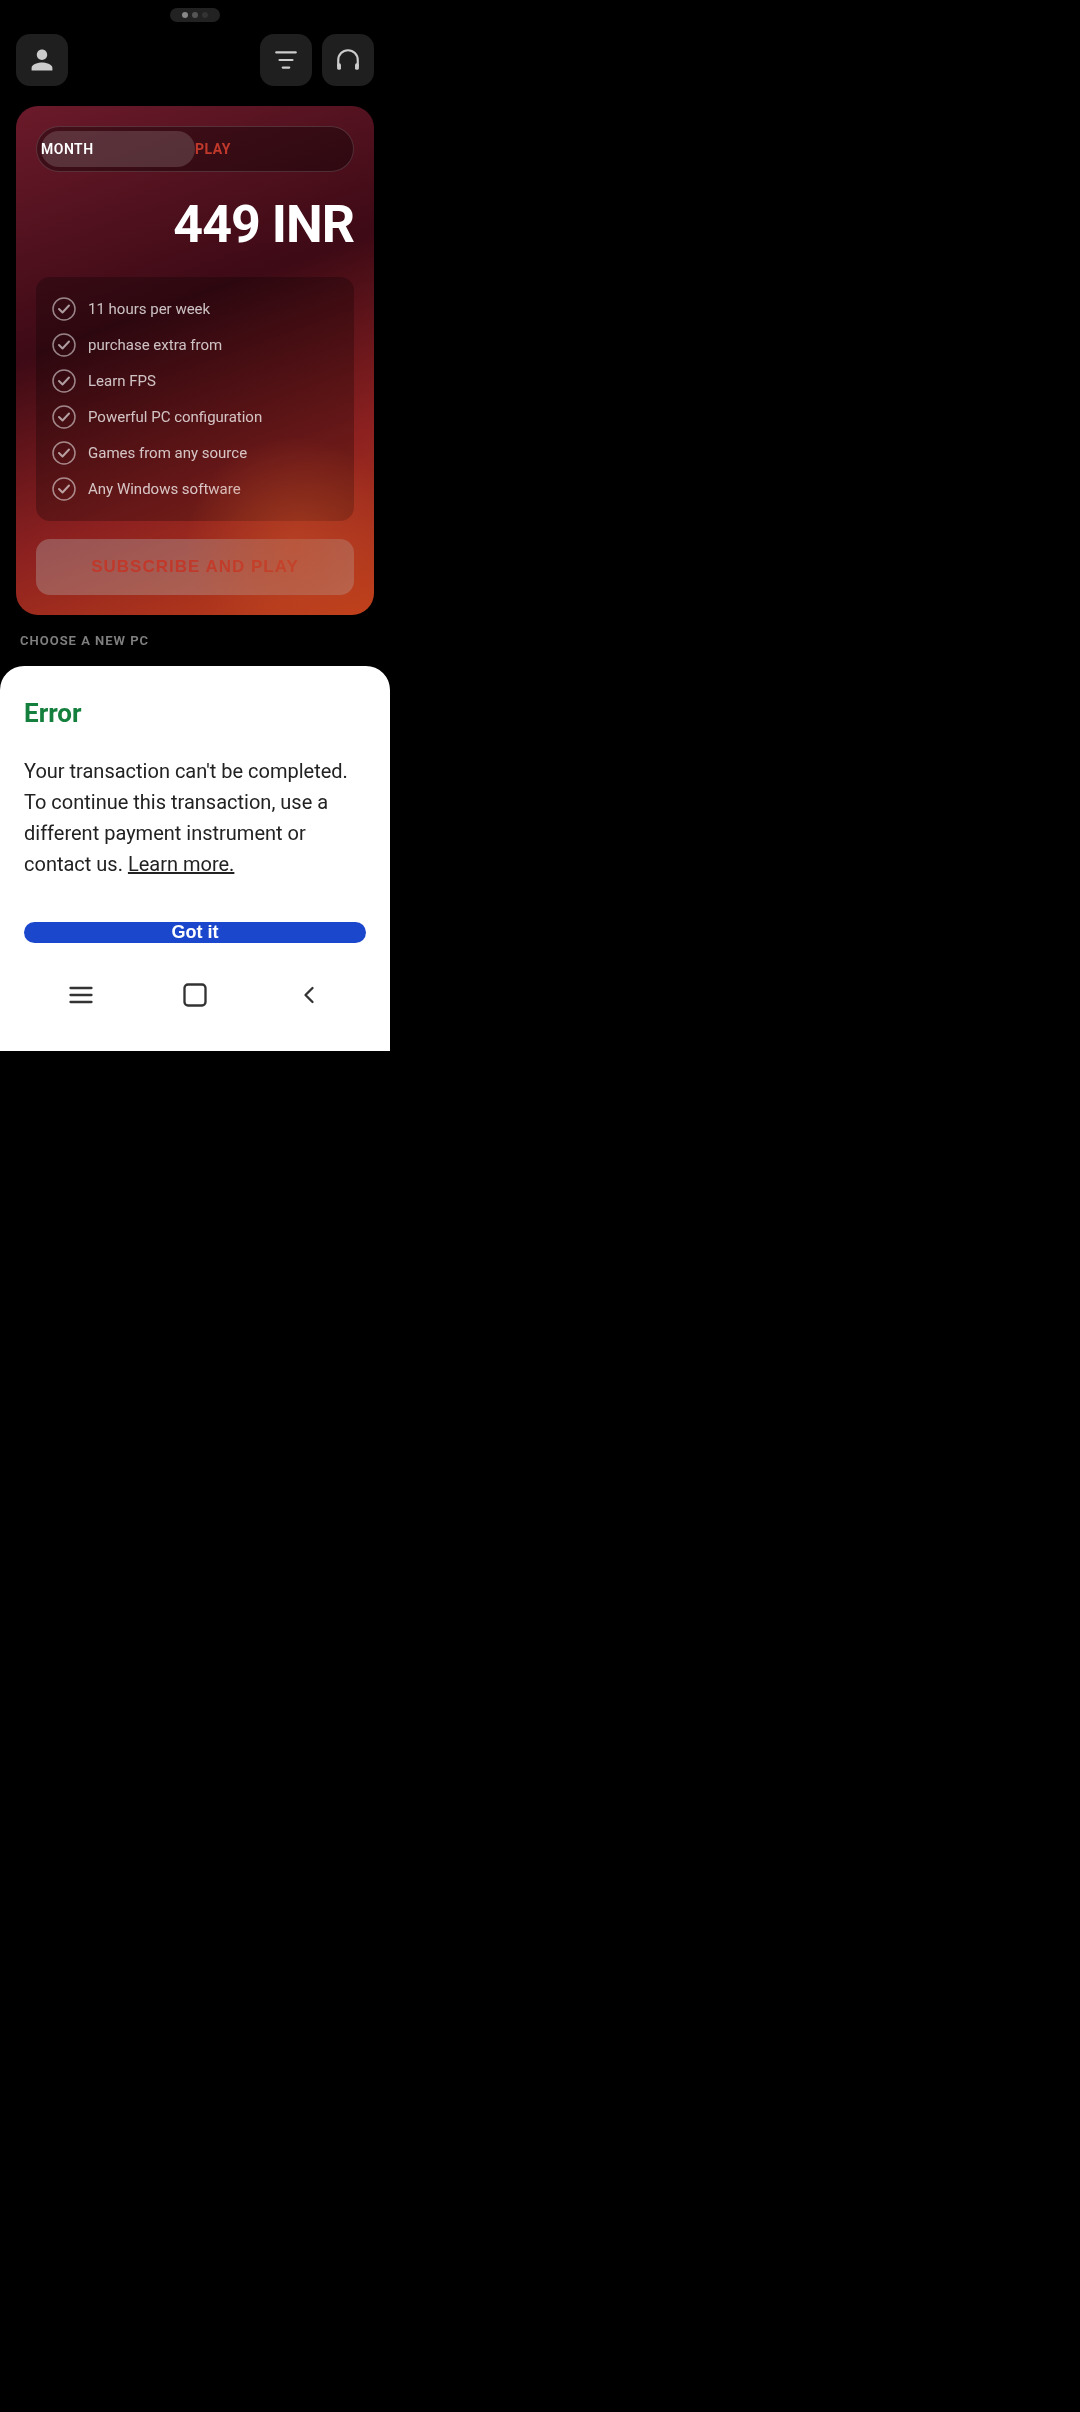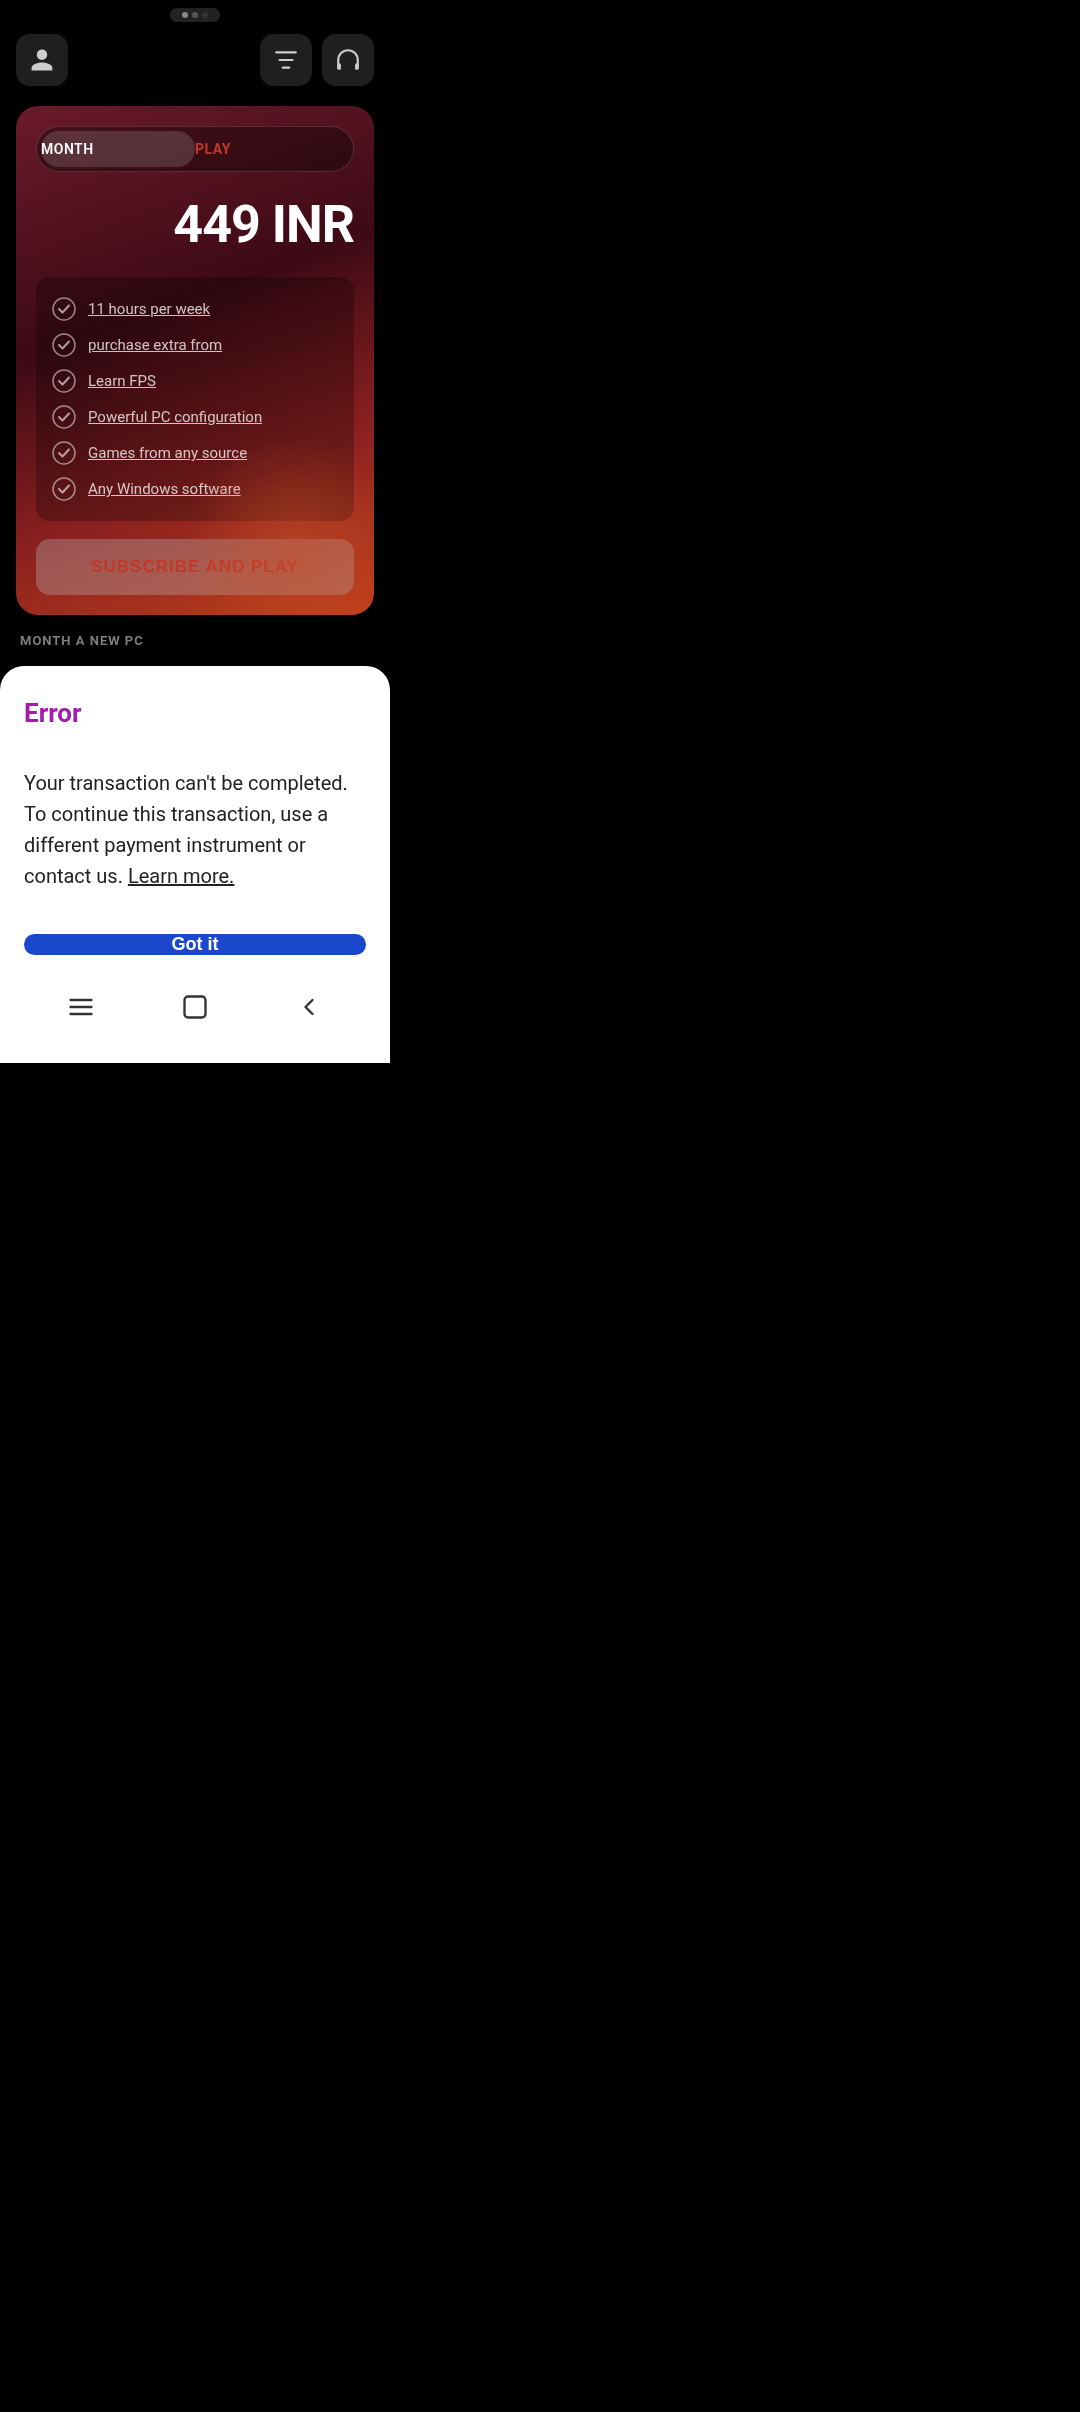--- a/index.html
+++ b/index.html
@@ -156,21 +156,20 @@
     }
 
     .check-icon svg {
       width: 24px;
       height: 24px;
     }
 
     .feature-text {
       color: rgba(255,255,255,0.75);
       font-size: 15px;
-      text-decoration: underline;
     }
 
     
     .subscribe-btn {
       width: 100%;
       background: rgba(180,180,180,0.35);
       border: none;
       border-radius: 14px;
       padding: 18px;
       font-size: 17px;
@@ -195,22 +194,22 @@
     .error-sheet {
       background: #fff;
       border-radius: 24px 24px 0 0;
       padding: 32px 24px 24px;
       margin-top: 8px;
     }
 
     .error-title {
       font-size: 26px;
       font-weight: 700;
-      color: #a21caf;
-      margin-bottom: 40px;
+      color: #15803d;
+      margin-bottom: 28px;
     }
 
     .error-message {
       font-size: 20px;
       color: #222;
       line-height: 1.55;
       margin-bottom: 42px;
     }
 
     .error-message a {
@@ -354,21 +353,21 @@
           </svg>
       </div>
       <span class="feature-text">Any Windows software</span>
     </div>
   </div>
 
   
   <button class="subscribe-btn">SUBSCRIBE AND PLAY</button>
 </div>
 
-<div class="choose-pc">MONTH A NEW PC</div>
+<div class="choose-pc">CHOOSE A NEW PC</div>
 
 <div class="error-sheet">
   <div class="error-title">Error</div>
   <div class="error-message">
     <span>Your transaction can't be completed. To continue this transaction, use a different payment instrument or contact us.</span>
     <a href="#">Learn more.</a>
   </div>
   <button class="got-it-btn">Got it</button>
 
   <div class="nav-bar">

